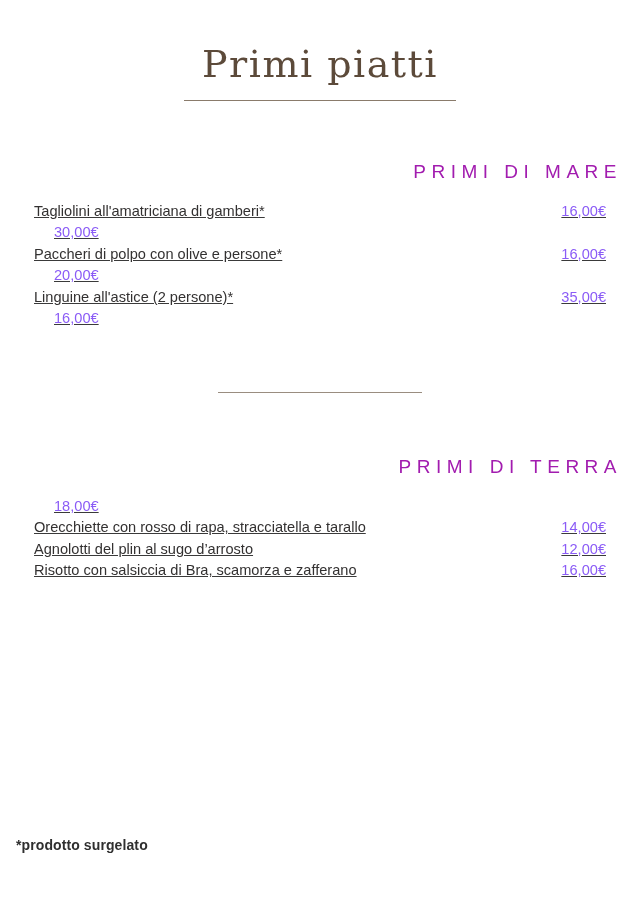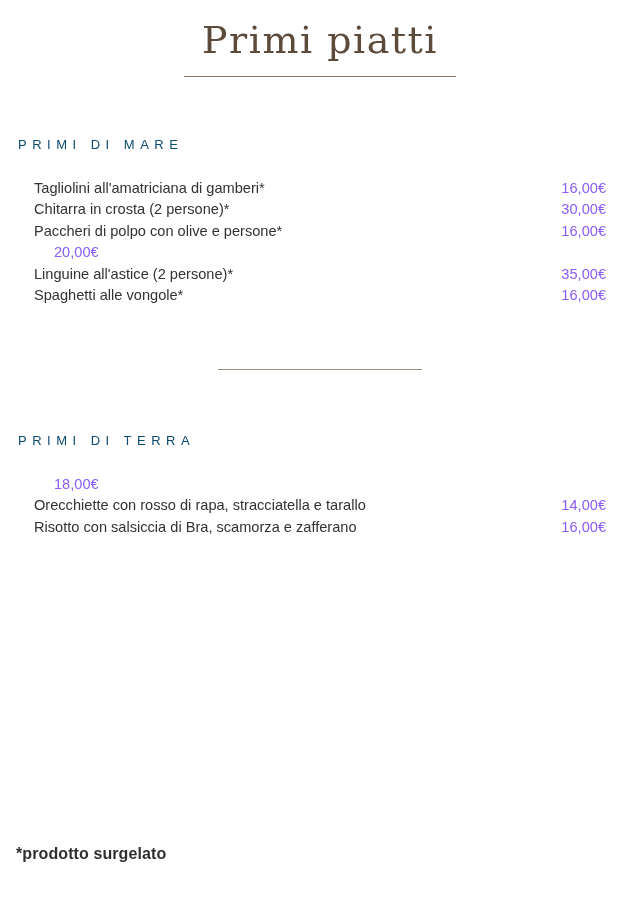--- a/index.html
+++ b/index.html
@@ -17,21 +17,21 @@
   }
   .page {
     width: 640px;
     height: 905px;
     position: relative;
     box-sizing: border-box;
   }
 
   
   .title-block {
-    padding-top: 20px;
+    padding-top: 44px;
     text-align: center;
   }
   .menu-title {
     font-family: "DejaVu Serif", "Liberation Serif", serif;
     font-size: 38px;
     font-weight: 400;
     letter-spacing: 1.5px;
     color: #5c4a3a;
     line-height: 1.1;
     margin: 0;
@@ -42,37 +42,38 @@
     background: #8a7b6b;
     margin: 14px auto 0 auto;
   }
 
   
   .section {
     margin: 0 auto;
     width: 604px;
   }
   .section-heading {
-    text-align: left;
-    font-size: 13px;
+    text-align: right;
+    font-size: 19px;
     letter-spacing: 5.5px;
-    color: #0c4a6e;
+    color: #a21caf;
     font-weight: 400;
     text-transform: uppercase;
     font-family: "Liberation Sans", sans-serif;
   }
   .section-mare {
     margin-top: 60px;
   }
   .section-terra {
     margin-top: 0;
   }
   .items {
-    margin-top: 26px;
+    margin-top: 18px;
     padding: 0 16px 0 16px;
+    text-decoration: underline;
   }
   .item-row {
     display: flex;
     align-items: baseline;
     justify-content: space-between;
     font-size: 14.6px;
     line-height: 21.5px;
     color: #333131;
   }
   .item-name {
@@ -97,22 +98,22 @@
   }
 
   .spacer-after-rule {
     height: 63px;
   }
 
   
   .footnote {
     position: absolute;
     left: 16px;
-    bottom: 42px;
-    font-size: 16px;
+    bottom: 52px;
+    font-size: 14px;
     font-weight: bold;
     color: #2f2f2f;
     letter-spacing: 0.1px;
   }
 </style>
 </head>
 <body>
 
 <div class="page">
 
@@ -122,36 +123,34 @@
   </div>
 
   <div class="section section-mare">
     <div class="section-heading">PRIMI DI MARE</div>
     <div class="items">
       <div class="item-row">
         <span class="item-name">Tagliolini all'amatriciana di gamberi*</span>
         <span class="item-price">16,00€</span>
       </div>
       <div class="item-row">
-        <span class="item-name">Chitarra in crosta (2 persone)*</span>
         <span class="item-price">30,00€</span>
       </div>
       <div class="item-row">
         <span class="item-name">Paccheri di polpo con olive e persone*</span>
         <span class="item-price">16,00€</span>
       </div>
       <div class="item-row">
         <span class="item-price">20,00€</span>
       </div>
       <div class="item-row">
         <span class="item-name">Linguine all'astice (2 persone)*</span>
         <span class="item-price">35,00€</span>
       </div>
       <div class="item-row">
-        <span class="item-name">Spaghetti alle vongole*</span>
         <span class="item-price">16,00€</span>
       </div>
     </div>
   </div>
 
   <div class="mid-rule-wrap">
     <div class="mid-rule"></div>
   </div>
 
   <div class="spacer-after-rule"></div>
@@ -160,20 +159,24 @@
     <div class="section-heading">PRIMI DI TERRA</div>
     <div class="items">
       <div class="item-row">
         <span class="item-price">18,00€</span>
       </div>
       <div class="item-row">
         <span class="item-name">Orecchiette con rosso di rapa, stracciatella e tarallo</span>
         <span class="item-price">14,00€</span>
       </div>
       <div class="item-row">
+        <span class="item-name">Agnolotti del plin al sugo d’arrosto</span>
+        <span class="item-price">12,00€</span>
+      </div>
+      <div class="item-row">
         <span class="item-name">Risotto con salsiccia di Bra, scamorza e zafferano</span>
         <span class="item-price">16,00€</span>
       </div>
     </div>
   </div>
 
   <div class="footnote">*prodotto surgelato</div>
 
 </div>
 

